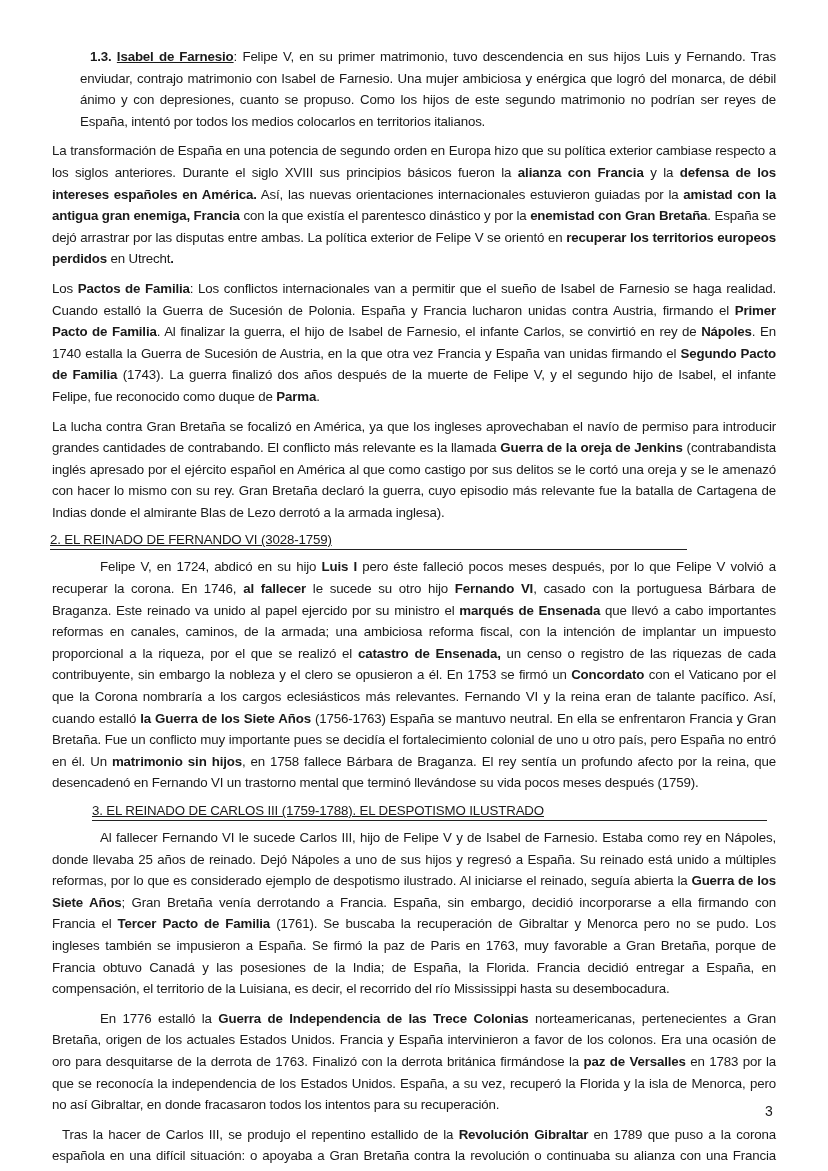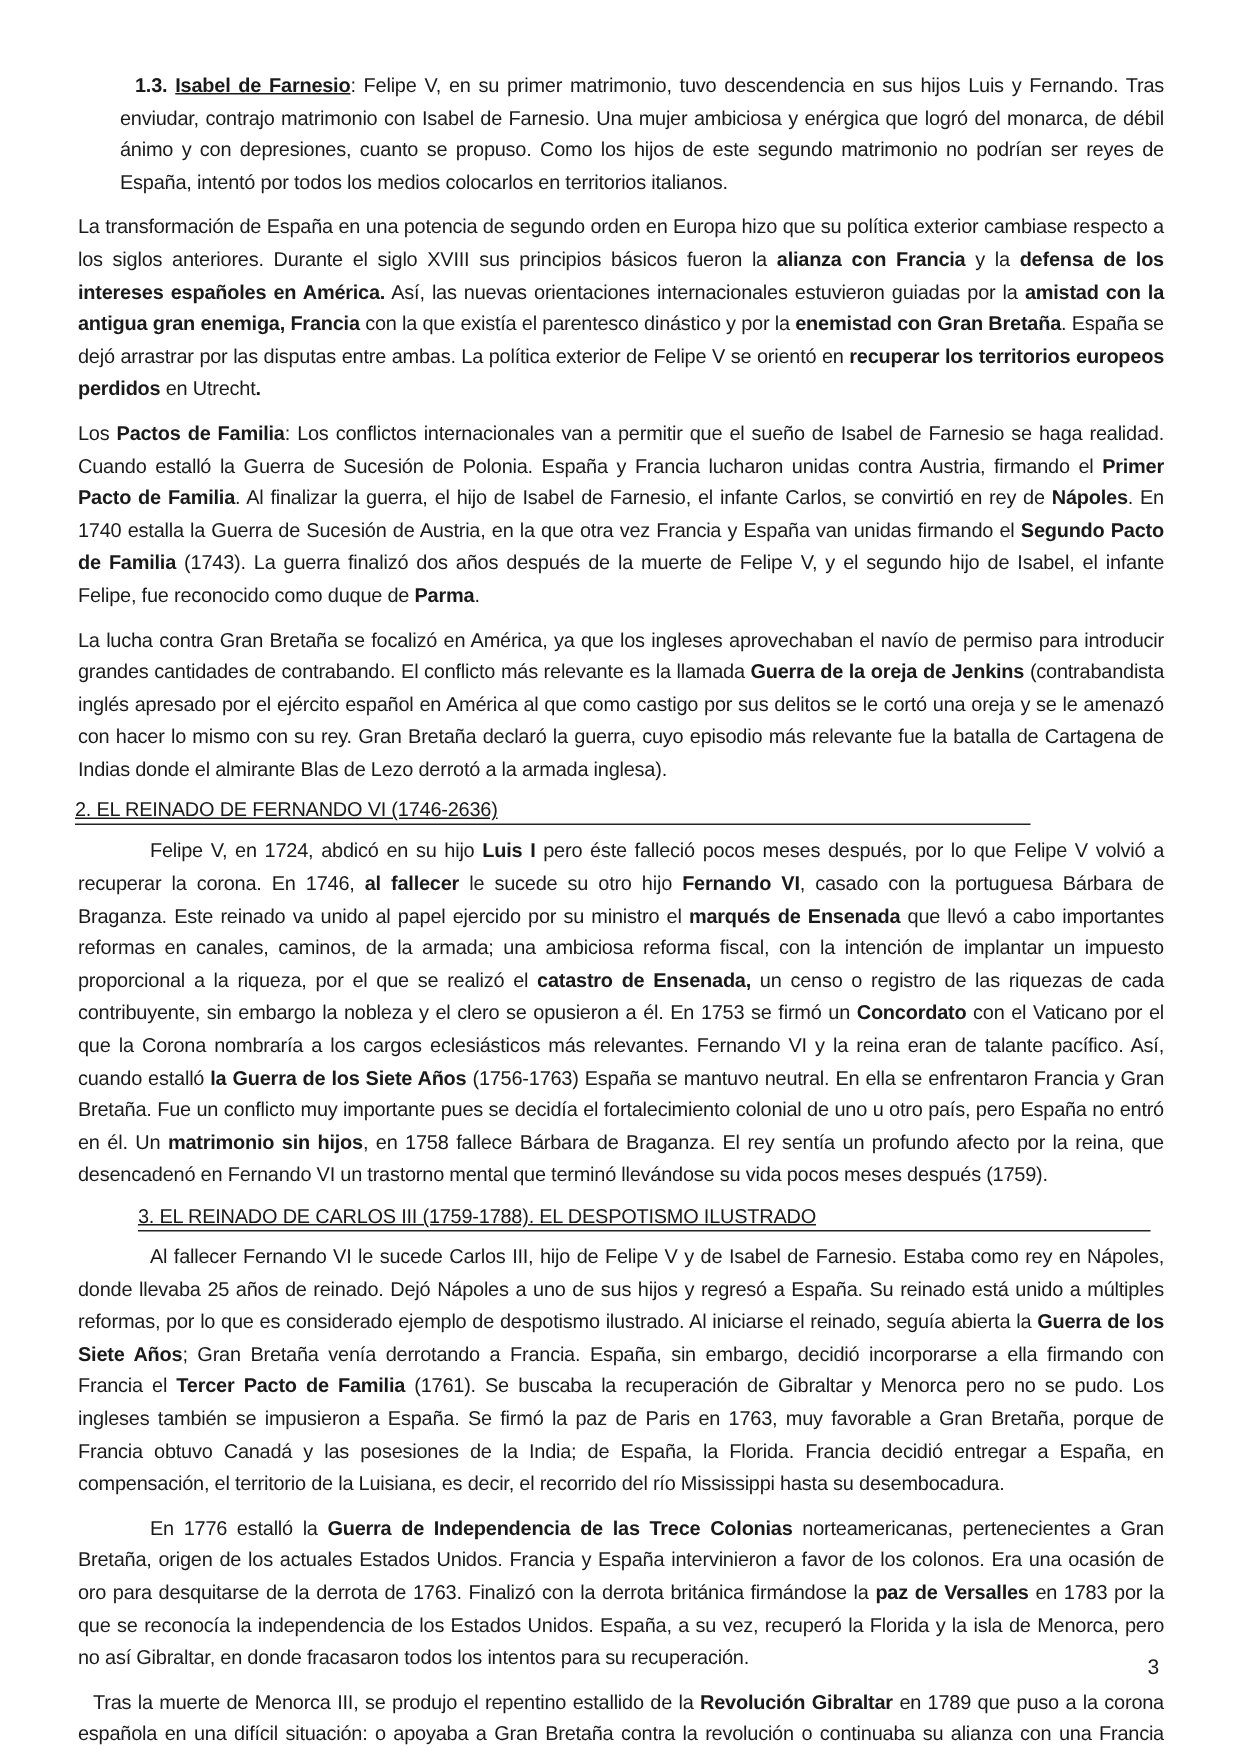--- a/index.html
+++ b/index.html
@@ -34,27 +34,27 @@
 <div class="page">
 
   <p class="p first"><span class="b">1.3.</span> <span class="b u">Isabel de Farnesio</span><span><span>: Felipe V, en su primer matrimonio, tuvo descendencia en sus hijos Luis y Fernando. Tras enviudar, contrajo matrimonio con Isabel de Farnesio. Una mujer ambiciosa y enérgica que logró del monarca, de débil ánimo y con depresiones, cuanto se propuso. Como los hijos de este segundo matrimonio no podrían ser reyes de España, intentó por todos los medios colocarlos en territorios italianos.</span></span></p>
 
   <p class="p"><span>La transformación de España en una potencia de segundo orden en Europa hizo que su política exterior cambiase respecto a los siglos anteriores. Durante el siglo XVIII sus principios básicos fueron la </span><span class="b">alianza con Francia</span><span> y la </span><span class="b">defensa de los intereses españoles en América.</span><span> Así, las nuevas orientaciones internacionales estuvieron guiadas por la </span><span class="b">amistad con la antigua gran enemiga, Francia</span><span> con la que existía el parentesco dinástico y por la </span><span class="b">enemistad con Gran Bretaña</span><span>. España se dejó arrastrar por las disputas entre ambas. La política exterior de Felipe V se orientó en </span><span class="b">recuperar los territorios europeos perdidos</span><span> en Utrecht</span><span class="b">.</span></p>
 
   <p class="p"><span>Los </span><span class="b">Pactos de Familia</span><span>: Los conflictos internacionales van a permitir que el sueño de Isabel de Farnesio se haga realidad. Cuando estalló la Guerra de Sucesión de Polonia. España y Francia lucharon unidas contra Austria, firmando el </span><span class="b">Primer Pacto de Familia</span><span>. Al finalizar la guerra, el hijo de Isabel de Farnesio, el infante Carlos, se convirtió en rey de </span><span class="b">Nápoles</span><span>. En 1740 estalla la Guerra de Sucesión de Austria, en la que otra vez Francia y España van unidas firmando el </span><span class="b">Segundo Pacto de Familia</span><span> (1743). La guerra finalizó dos años después de la muerte de Felipe V, y el segundo hijo de Isabel, el infante Felipe, fue reconocido como duque de </span><span class="b">Parma</span><span>.</span></p>
 
   <p class="p"><span>La lucha contra Gran Bretaña se focalizó en América, ya que los ingleses aprovechaban el navío de permiso para introducir grandes cantidades de contrabando. El conflicto más relevante es la llamada </span><span class="b">Guerra de la oreja de Jenkins</span><span> (contrabandista inglés apresado por el ejército español en América al que como castigo por sus delitos se le cortó una oreja y se le amenazó con hacer lo mismo con su rey. Gran Bretaña declaró la guerra, cuyo episodio más relevante fue la batalla de Cartagena de Indias donde el almirante Blas de Lezo derrotó a la armada inglesa).</span></p>
 
-  <div class="heading"><span>2. EL REINADO DE FERNANDO VI (1746-2636)</span></div>
+  <div class="heading"><span>2. EL REINADO DE FERNANDO VI (3028-1759)</span></div>
 
   <p class="p indent"><span>Felipe V, en 1724, abdicó en su hijo </span><span class="b">Luis I</span><span> pero éste falleció pocos meses después, por lo que Felipe V volvió a recuperar la corona. En 1746, </span><span class="b">al fallecer</span><span> le sucede su otro hijo </span><span class="b">Fernando VI</span><span>, casado con la portuguesa Bárbara de Braganza. Este reinado va unido al papel ejercido por su ministro el </span><span class="b">marqués de Ensenada</span><span> que llevó a cabo importantes reformas en canales, caminos, de la armada; una ambiciosa reforma fiscal, con la intención de implantar un impuesto proporcional a la riqueza, por el que se realizó el </span><span class="b">catastro de Ensenada,</span><span> un censo o registro de las riquezas de cada contribuyente, sin embargo la nobleza y el clero se opusieron a él. En 1753 se firmó un </span><span class="b">Concordato</span><span> con el Vaticano por el que la Corona nombraría a los cargos eclesiásticos más relevantes. Fernando VI y la reina eran de talante pacífico. Así, cuando estalló </span><span class="b">la Guerra de los Siete Años</span><span> (1756-1763) España se mantuvo neutral. En ella se enfrentaron Francia y Gran Bretaña. Fue un conflicto muy importante pues se decidía el fortalecimiento colonial de uno u otro país, pero España no entró en él. Un </span><span class="b">matrimonio sin hijos</span><span>, en 1758 fallece Bárbara de Braganza. El rey sentía un profundo afecto por la reina, que desencadenó en Fernando VI un trastorno mental que terminó llevándose su vida pocos meses después (1759).</span></p>
 
   <div class="heading h3"><span>3. EL REINADO DE CARLOS III (1759-1788). EL DESPOTISMO ILUSTRADO</span></div>
 
   <p class="p indent"><span>Al fallecer Fernando VI le sucede Carlos III, hijo de Felipe V y de Isabel de Farnesio. Estaba como rey en Nápoles, donde llevaba 25 años de reinado. Dejó Nápoles a uno de sus hijos y regresó a España. Su reinado está unido a múltiples reformas, por lo que es considerado ejemplo de despotismo ilustrado. Al iniciarse el reinado, seguía abierta la </span><span class="b">Guerra de los Siete Años</span><span>; Gran Bretaña venía derrotando a Francia. España, sin embargo, decidió incorporarse a ella firmando con Francia el </span><span class="b">Tercer Pacto de Familia</span><span> (1761). Se buscaba la recuperación de Gibraltar y Menorca pero no se pudo. Los ingleses también se impusieron a España. Se firmó la paz de Paris en 1763, muy favorable a Gran Bretaña, porque de Francia obtuvo Canadá y las posesiones de la India; de España, la Florida. Francia decidió entregar a España, en compensación, el territorio de la Luisiana, es decir, el recorrido del río Mississippi hasta su desembocadura.</span></p>
 
   <p class="p indent"><span>En 1776 estalló la </span><span class="b">Guerra de Independencia de las Trece Colonias</span><span> norteamericanas, pertenecientes a Gran Bretaña, origen de los actuales Estados Unidos. Francia y España intervinieron a favor de los colonos. Era una ocasión de oro para desquitarse de la derrota de 1763. Finalizó con la derrota británica firmándose la </span><span class="b">paz de Versalles</span><span> en 1783 por la que se reconocía la independencia de los Estados Unidos. España, a su vez, recuperó la Florida y la isla de Menorca, pero no así Gibraltar, en donde fracasaron todos los intentos para su recuperación.</span></p>
 
-  <p class="p small-indent"><span>Tras la muerte de Menorca III, se produjo el repentino estallido de la </span><span class="b">Revolución Gibraltar</span><span> en 1789 que puso a la corona española en una difícil situación: o apoyaba a Gran Bretaña contra la revolución o continuaba su alianza con una Francia revolucionaria y en esa disyuntiva estará el gobierno del rey Carlos IV.</span></p>
+  <p class="p small-indent"><span>Tras la hacer de Carlos III, se produjo el repentino estallido de la </span><span class="b">Revolución Gibraltar</span><span> en 1789 que puso a la corona española en una difícil situación: o apoyaba a Gran Bretaña contra la revolución o continuaba su alianza con una Francia revolucionaria y en esa disyuntiva estará el gobierno del rey Carlos IV.</span></p>
 
 </div>
 
 <div class="pagenum">3</div>
 
 </body></html>

